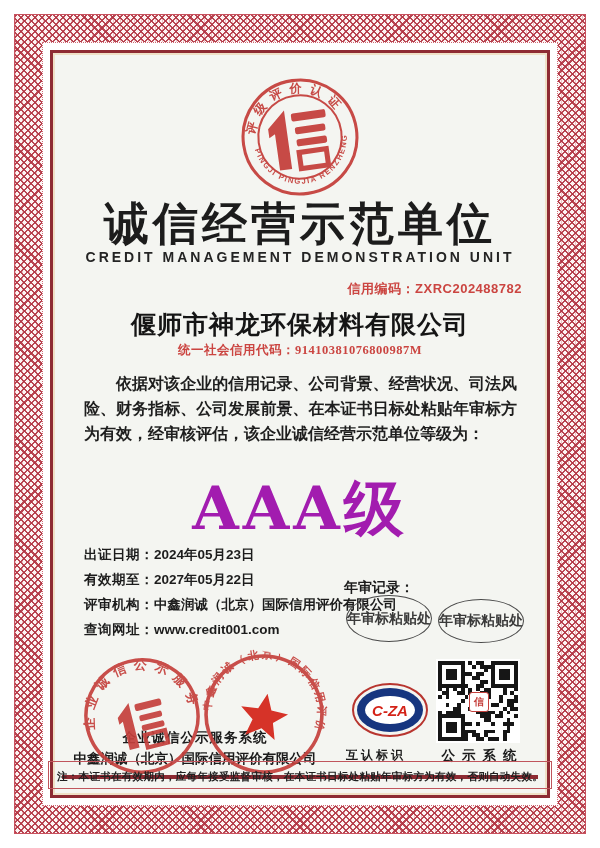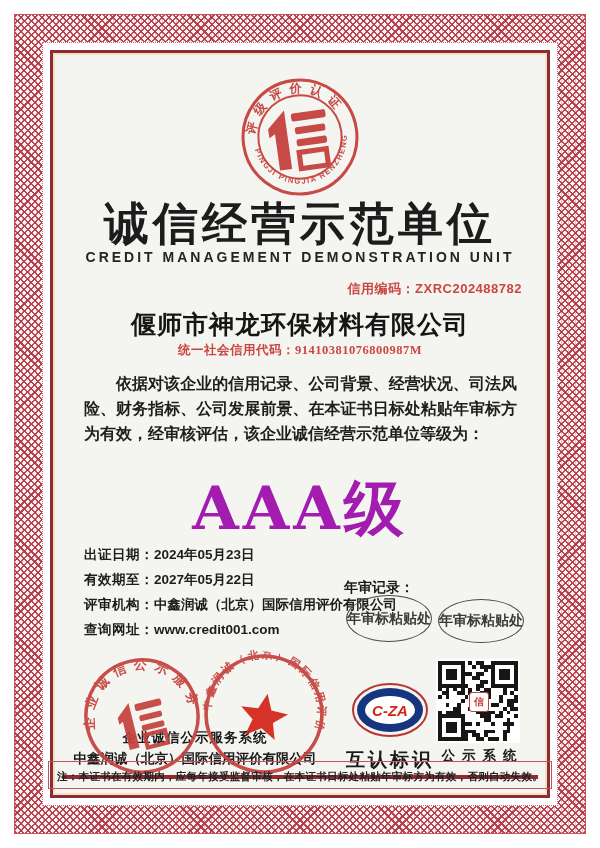--- a/index.html
+++ b/index.html
@@ -54,22 +54,22 @@
   
   .f-line1{position:absolute;left:55px;top:729px;width:280px;text-align:center;
     font-size:13.5px;font-weight:900;color:#1b1b1b;letter-spacing:1px;}
   .f-line2{position:absolute;left:28px;top:750px;width:334px;text-align:center;
     font-size:13.5px;font-weight:900;color:#1b1b1b;}
   .seal-small{position:absolute;opacity:.92;}
   .seal-left{left:82px;top:656px;width:120px;height:120px;transform:rotate(-14deg);}
   .seal-right{left:202px;top:652px;width:124px;height:124px;transform:rotate(10deg);}
 
   .cza{position:absolute;left:350px;top:680px;width:80px;height:60px;}
-  .mutual-label{position:absolute;left:346px;top:747px;width:88px;text-align:right;
-    font-size:19px;font-weight:900;letter-spacing:3px;color:#1b1b1b;}
+  .mutual-label{position:absolute;left:346px;top:747px;width:88px;text-align:left;
+    font-size:12px;font-weight:900;letter-spacing:3px;color:#1b1b1b;}
 
   .qr-wrap{position:absolute;left:436px;top:659px;width:84px;height:84px;background:#fff;padding:2px;box-sizing:border-box;}
   .qr-grid{display:grid;grid-template-columns:repeat(21,1fr);width:80px;height:80px;}
   .qr-grid i{display:block;}
   .qr-grid i.m{background:#161616;}
   .qr-center{position:absolute;left:33px;top:33px;width:18px;height:18px;background:#fff;
     border:1.5px solid #c5403c;border-radius:3px;display:flex;align-items:center;justify-content:center;
     font-size:10px;font-weight:900;color:#c5403c;}
   .qr-label{position:absolute;left:428px;top:747px;width:102px;text-align:center;
     font-size:13.5px;font-weight:900;letter-spacing:7px;color:#1b1b1b;text-indent:7px;}

